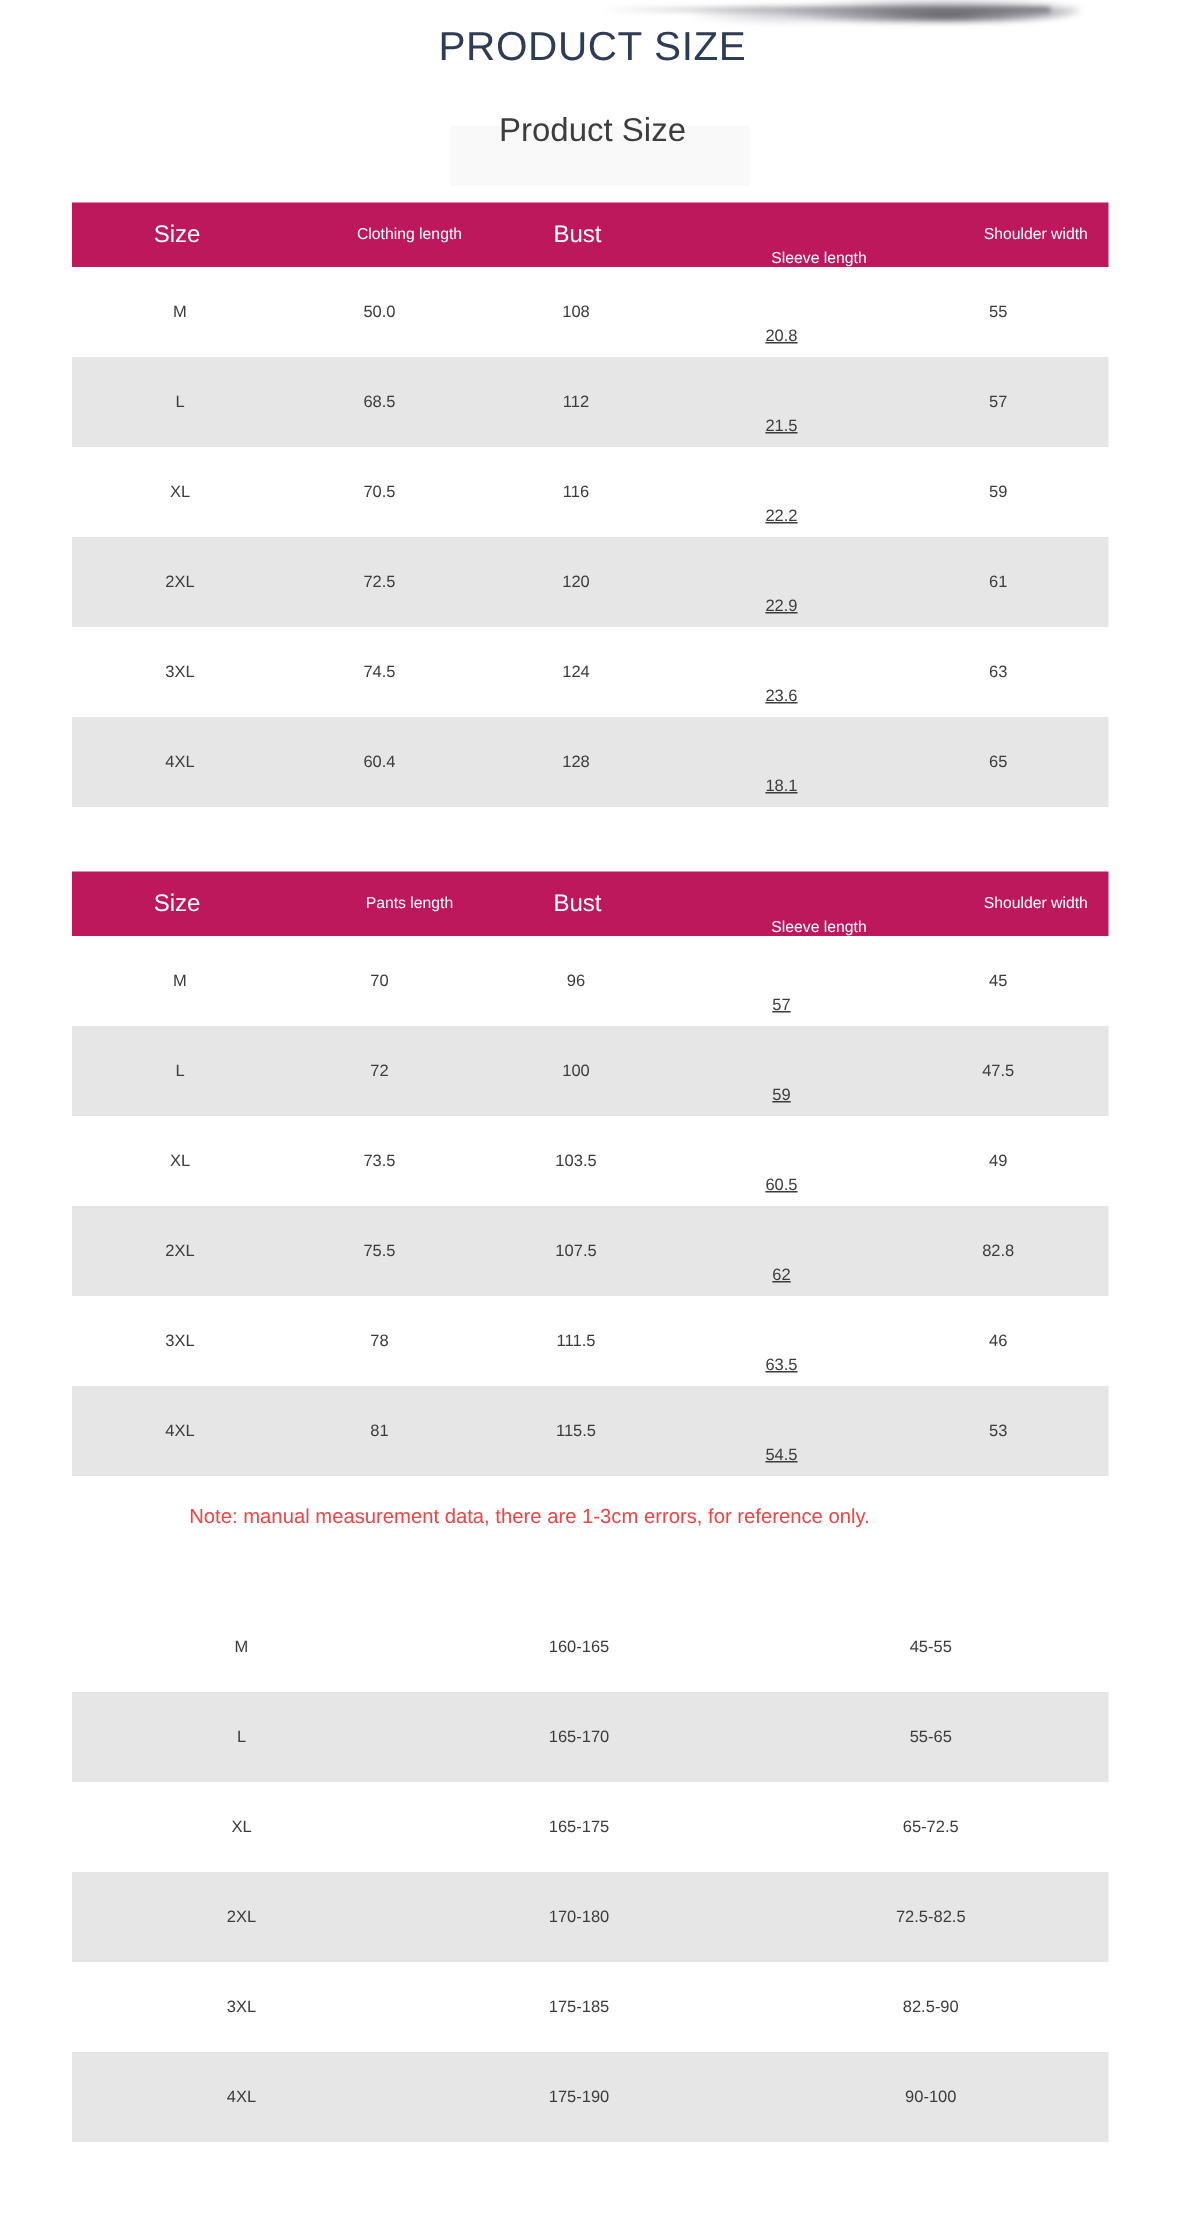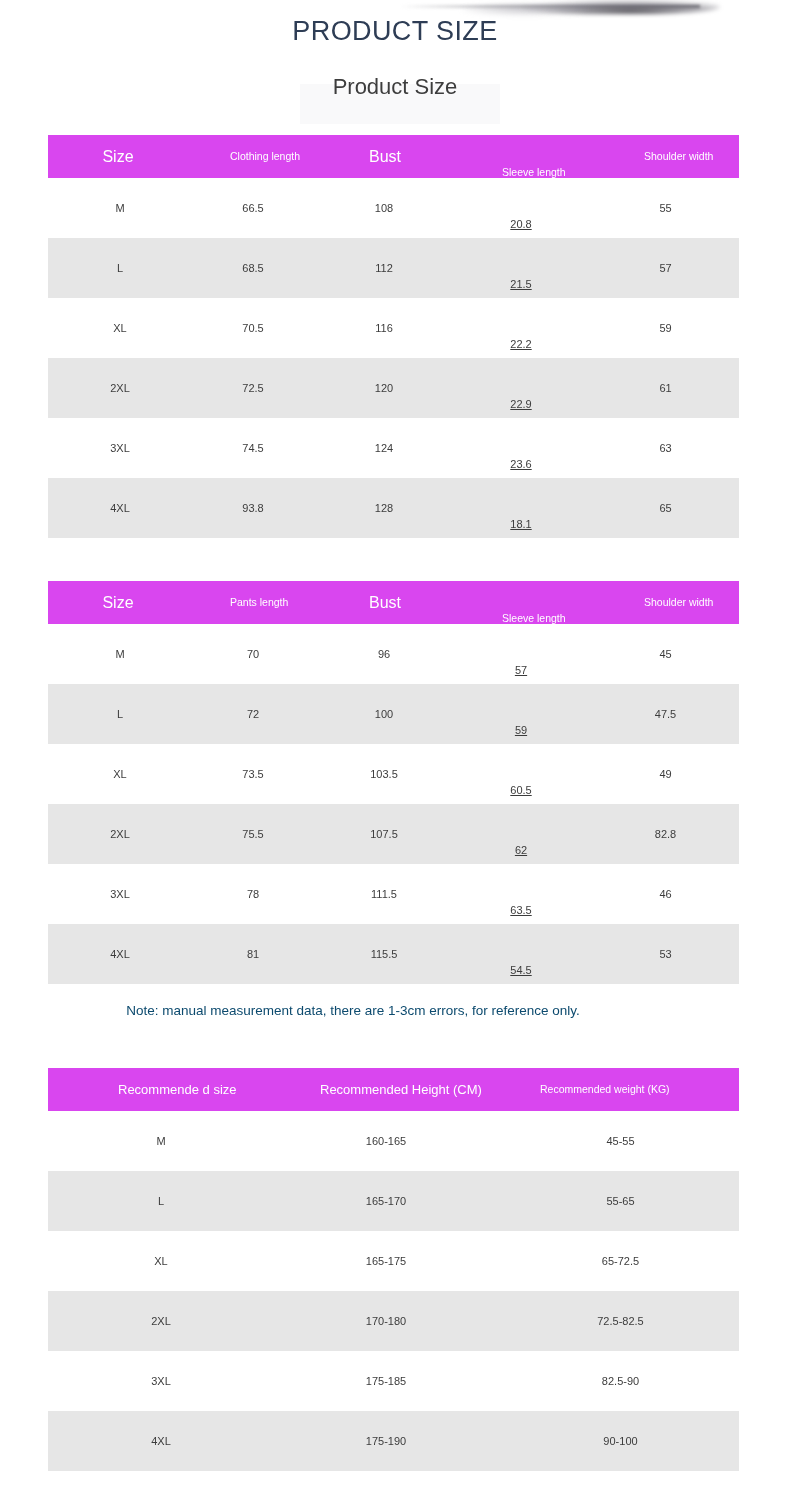--- a/index.html
+++ b/index.html
@@ -76,37 +76,37 @@
   }
 
   
   .size-table {
     position: absolute;
     left: 48px;
     width: 691px;
   }
   .tbl-header {
     display: flex;
-    background: #d946ef;
+    background: #be185d;
     height: 43px;
     align-items: center;
   }
   .tbl-header .cell {
     color: #ffffff;
     line-height: 13px;
     padding: 0 2px;
   }
   .tbl-header .cell.big {
     font-size: 16px;
     text-align: center;
     line-height: 20px;
   }
   .tbl-header .cell.small {
     font-size: 10.5px;
-    text-align: left;
+    text-align: center;
   }
   .tbl-header .cell.med {
     font-size: 13px;
     text-align: left;
     line-height: 15px;
   }
 
   .tbl-row {
     display: flex;
     height: 60px;
@@ -150,21 +150,21 @@
   .tbl-row .c3-0 { padding-left: 6px; }
   .tbl-row .c3-1 { padding-left: 0px; }
   .tbl-row .c3-2 { padding-left: 0px; }
 
   
   .note {
     position: absolute;
     left: 0; width: 706px;
     text-align: center;
     font-size: 13.5px;
-    color: #0c4a6e;
+    color: #ef4444;
     line-height: 18px;
   }
 
   
   .ghost {
     position: absolute;
     background: rgba(244,244,246,0.55);
     pointer-events: none;
   }
 </style>
@@ -187,21 +187,21 @@
 <div class="size-table" id="table-0" style="top:135px;">
     <div class="tbl-header">
       <div class="cell big c5-0">Size</div>
       <div class="cell small c5-1">Clothing length</div>
       <div class="cell big c5-2">Bust</div>
       <div class="cell small c5-3">Sleeve length</div>
       <div class="cell small c5-4">Shoulder width</div>
     </div>
     <div class="tbl-row">
       <div class="cell c5-0">M</div>
-      <div class="cell c5-1">66.5</div>
+      <div class="cell c5-1">50.0</div>
       <div class="cell c5-2">108</div>
       <div class="cell c5-3">20.8</div>
       <div class="cell c5-4">55</div>
     </div>
     <div class="tbl-row alt">
       <div class="cell c5-0">L</div>
       <div class="cell c5-1">68.5</div>
       <div class="cell c5-2">112</div>
       <div class="cell c5-3">21.5</div>
       <div class="cell c5-4">57</div>
@@ -222,21 +222,21 @@
     </div>
     <div class="tbl-row">
       <div class="cell c5-0">3XL</div>
       <div class="cell c5-1">74.5</div>
       <div class="cell c5-2">124</div>
       <div class="cell c5-3">23.6</div>
       <div class="cell c5-4">63</div>
     </div>
     <div class="tbl-row alt">
       <div class="cell c5-0">4XL</div>
-      <div class="cell c5-1">93.8</div>
+      <div class="cell c5-1">60.4</div>
       <div class="cell c5-2">128</div>
       <div class="cell c5-3">18.1</div>
       <div class="cell c5-4">65</div>
     </div>
   </div>
 <div class="size-table" id="table-1" style="top:581px;">
     <div class="tbl-header">
       <div class="cell big c5-0">Size</div>
       <div class="cell small c5-1">Pants length</div>
       <div class="cell big c5-2">Bust</div>
@@ -281,25 +281,20 @@
     <div class="tbl-row alt">
       <div class="cell c5-0">4XL</div>
       <div class="cell c5-1">81</div>
       <div class="cell c5-2">115.5</div>
       <div class="cell c5-3">54.5</div>
       <div class="cell c5-4">53</div>
     </div>
   </div>
 <div class="note" style="top:1002px;">Note: manual measurement data, there are 1-3cm errors, for reference only.</div>
 <div class="size-table" id="table-2" style="top:1068px;">
-    <div class="tbl-header">
-      <div class="cell med c3-0">Recommende d size</div>
-      <div class="cell med c3-1">Recommended Height (CM)</div>
-      <div class="cell small c3-2">Recommended weight (KG)</div>
-    </div>
     <div class="tbl-row">
       <div class="cell c3-0">M</div>
       <div class="cell c3-1">160-165</div>
       <div class="cell c3-2">45-55</div>
     </div>
     <div class="tbl-row alt">
       <div class="cell c3-0">L</div>
       <div class="cell c3-1">165-170</div>
       <div class="cell c3-2">55-65</div>
     </div>

